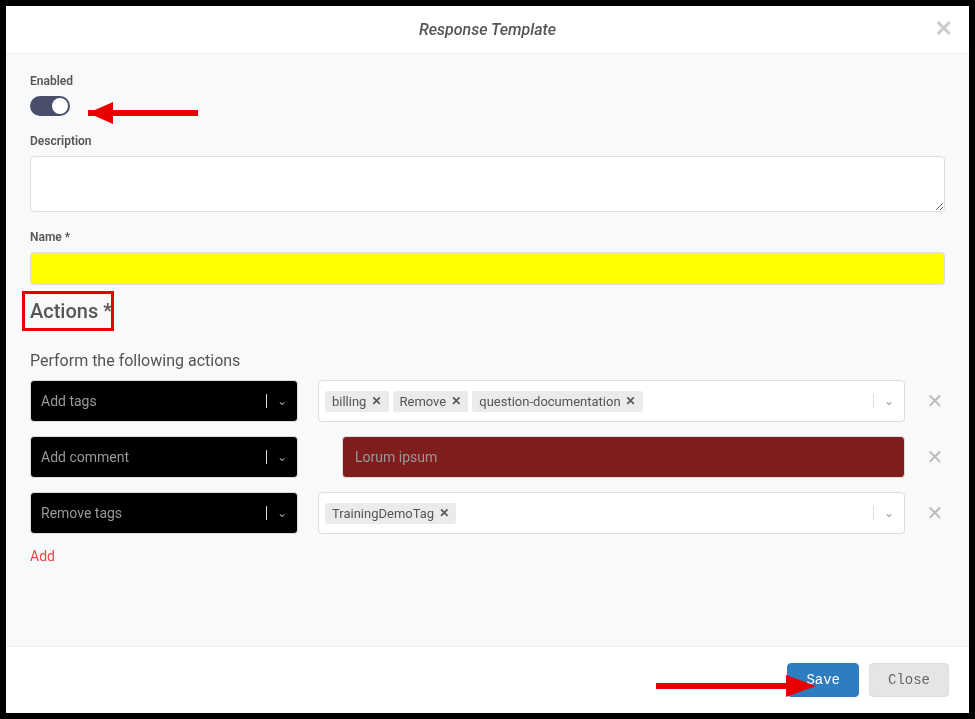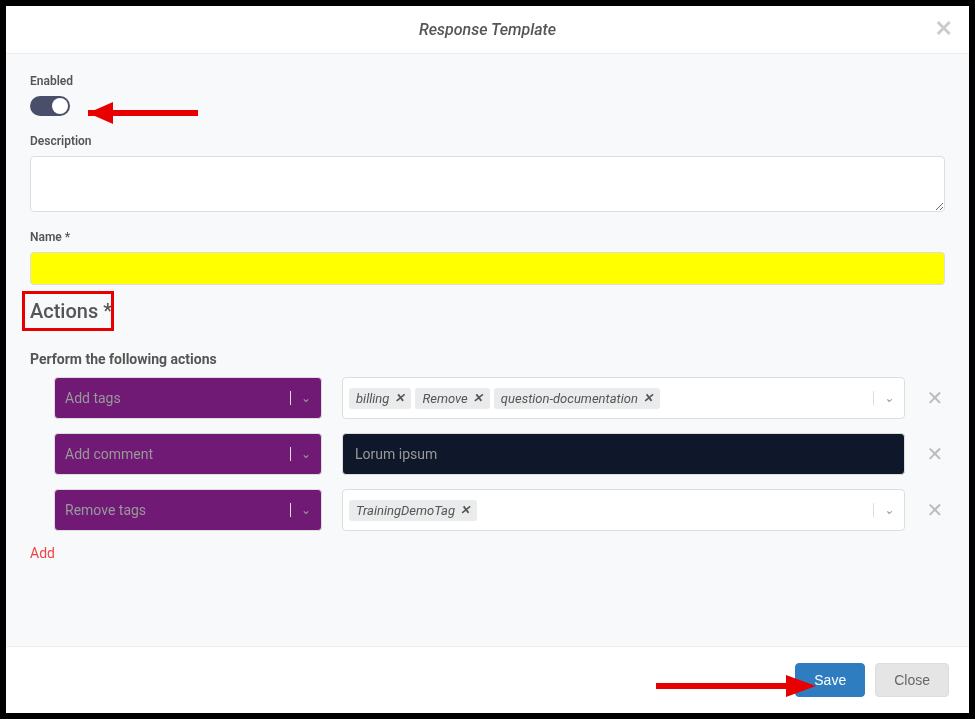--- a/index.html
+++ b/index.html
@@ -128,43 +128,42 @@
     .red-box {
       position: absolute;
       left: -8px;
       top: -8px;
       width: 92px;
       height: 40px;
       border: 3px solid #e80000;
       pointer-events: none;
     }
     .subheading {
-      font-size: 14px;
-      color: #555;
-      font-weight: 700;
+      font-size: 16px;
+      color: #555;
+      font-weight: 400;
       margin-bottom: 10px;
     }
     .action-row {
       display: flex;
       align-items: center;
       gap: 20px;
       margin-bottom: 14px;
     }
     .select-box {
       width: 268px;
       height: 42px;
-      background: #701a75;
+      background: #000000;
       border: 1px solid #ddd;
       border-radius: 4px;
       display: flex;
       align-items: center;
       padding: 12px 10px;
       position: relative;
       cursor: pointer;
-      margin-left: 24px;
     }
     .select-box .sel-text {
       flex: 1;
       font-size: 14px;
       color: #999;
     }
     .select-box .chev {
       border-left: 1px solid #ddd;
       padding-left: 10px;
       color: #999;
@@ -174,21 +173,20 @@
       flex: 1;
       height: 42px;
       background: #fff;
       border: 1px solid #ddd;
       border-radius: 4px;
       display: flex;
       align-items: center;
       padding: 0 6px;
       gap: 4px;
       position: relative;
-      font-style: italic;
     }
     .tag-chip {
       background: #e9ebec;
       border-radius: 3px;
       padding: 3px 7px;
       font-size: 13px;
       color: #555;
       display: inline-flex;
       align-items: center;
       gap: 5px;
@@ -203,28 +201,29 @@
       margin-left: auto;
       border-left: 1px solid #ddd;
       padding-left: 10px;
       padding-right: 4px;
       color: #999;
       font-size: 12px;
     }
     .comment-box {
       flex: 1;
       height: 42px;
-      background: #0f172a;
+      background: #7f1d1d;
       border: 1px solid #ddd;
       border-radius: 4px;
       display: flex;
       align-items: center;
       padding: 0 12px;
       font-size: 14px;
       color: #999;
+      margin-left: 24px;
     }
     .row-delete {
       color: #bbb;
       font-size: 20px;
       cursor: pointer;
       width: 20px;
       text-align: center;
     }
     .add-link {
       color: #ef4444;
@@ -239,20 +238,21 @@
       gap: 10px;
       position: relative;
       background: #fff;
     }
     .btn {
       padding: 8px 18px;
       border-radius: 4px;
       font-size: 14px;
       cursor: pointer;
       border: 1px solid transparent;
+      font-family: Liberation Mono, monospace;
     }
     .btn-save {
       background: #2d7dc0;
       color: #fff;
       border-color: #2d7dc0;
     }
     .btn-close {
       background: #e5e5e5;
       color: #666;
       border-color: #ddd;

